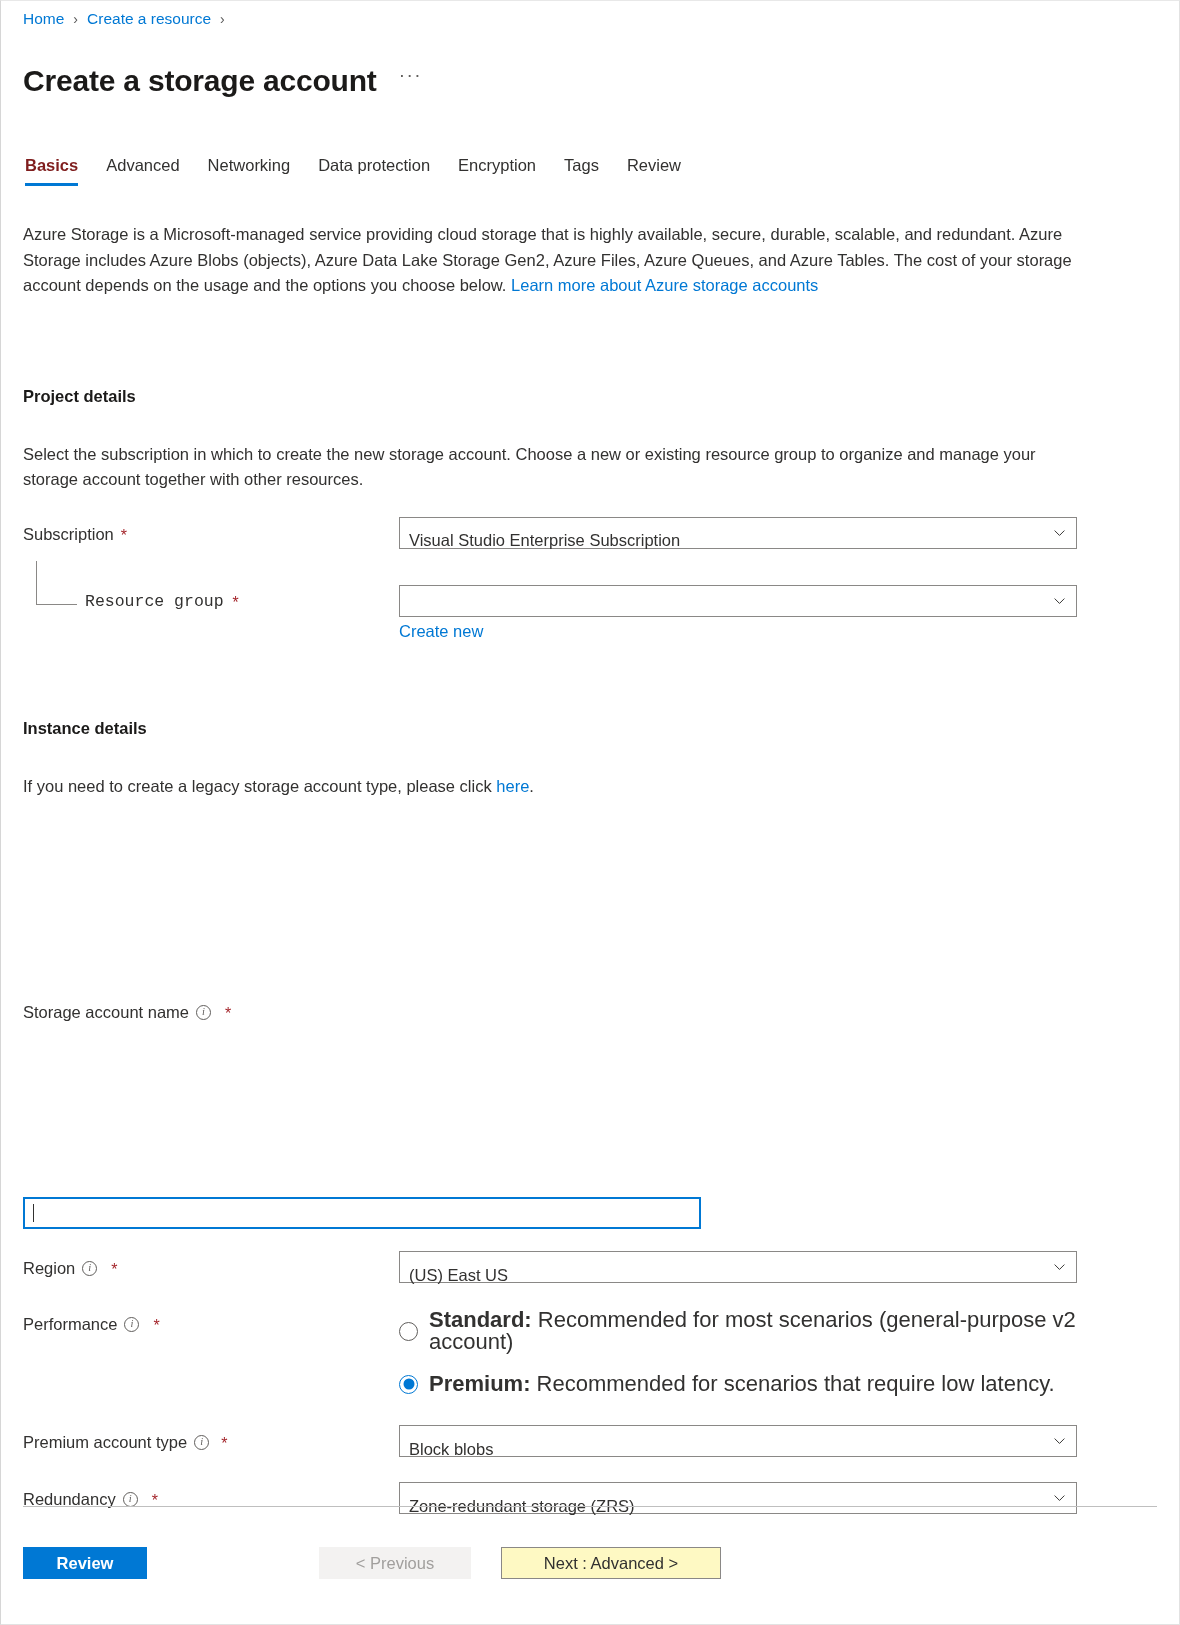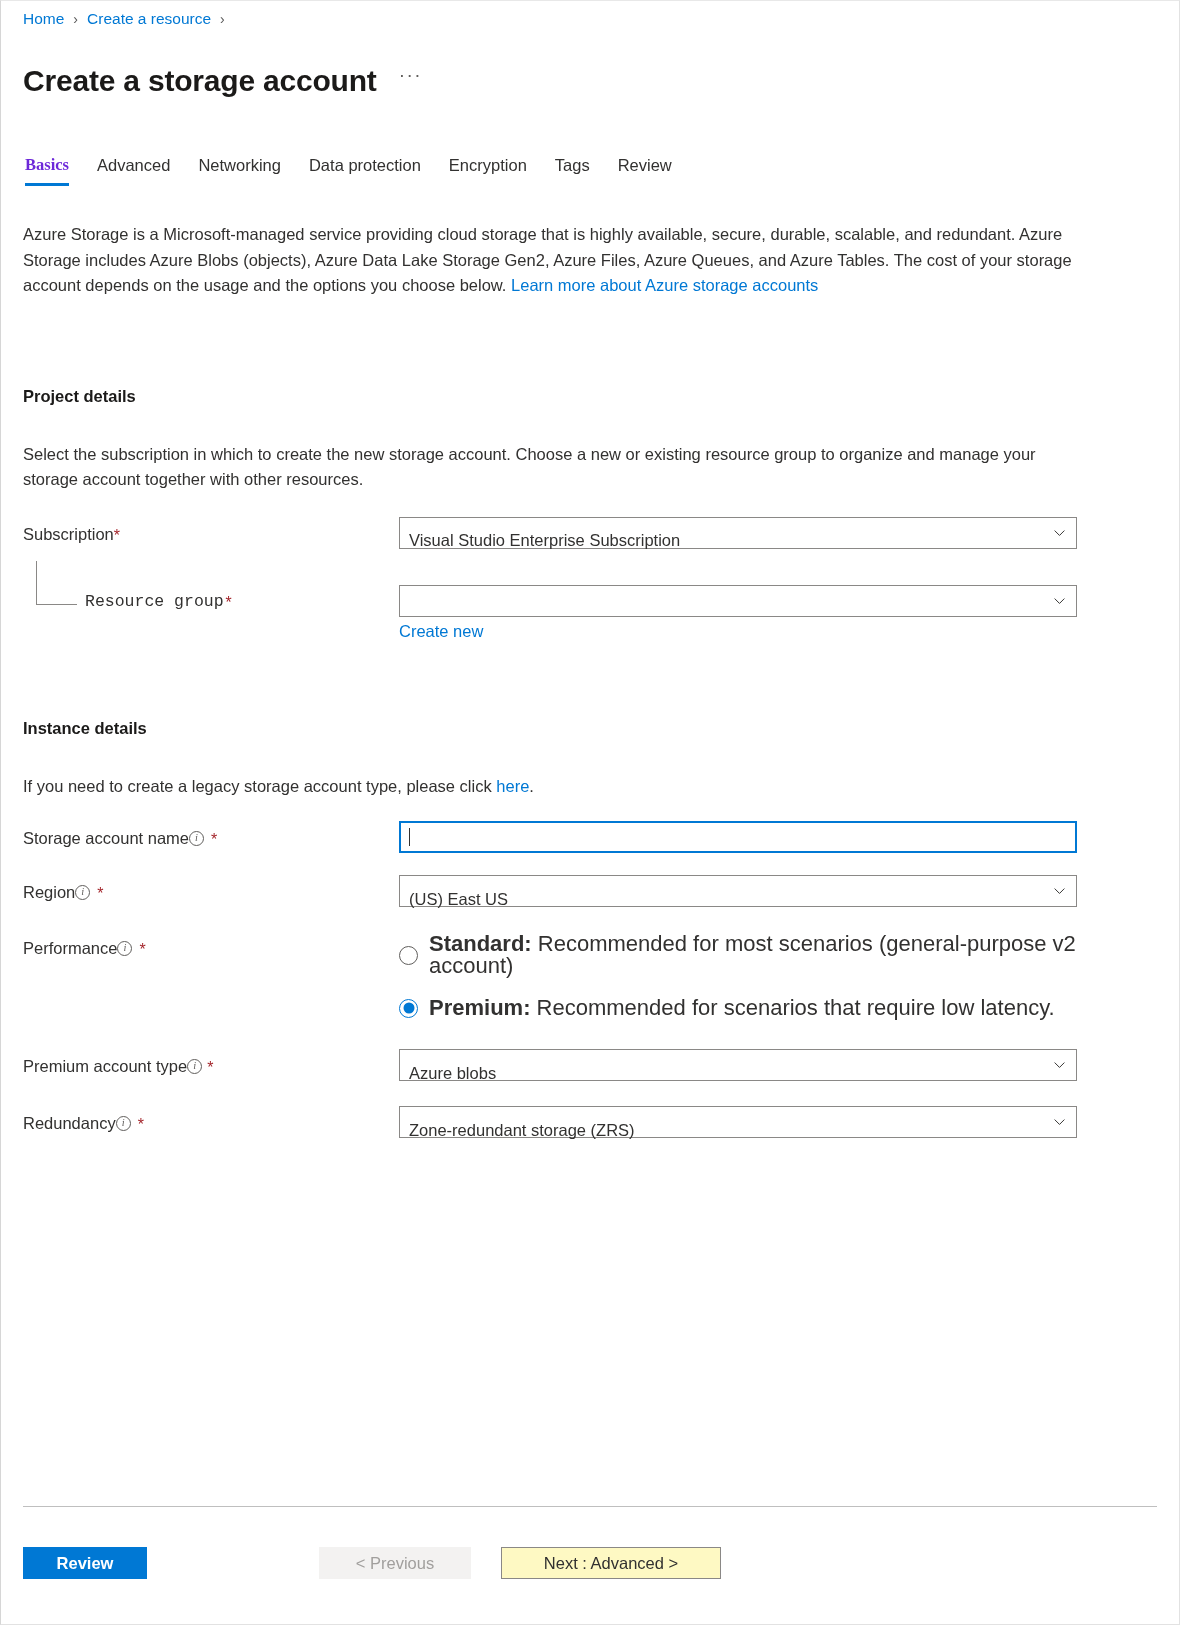--- a/index.html
+++ b/index.html
@@ -87,22 +87,21 @@
     line-height: 22px;
     color: #323130;
     padding: 0 14px 10px 14px;
     cursor: pointer;
     position: relative;
     white-space: nowrap;
   }
   .tab:first-child { padding-left: 2px; }
   .tab.active {
     font-weight: 700;
-    color: #6d28d9;
-    font-family: Liberation Serif, serif;
+    color: #7f1d1d;
   }
   .tab.active::after {
     content: "";
     position: absolute;
     left: 2px;
     right: 14px;
     bottom: 0;
     height: 3px;
     background: #0078d4;
   }
@@ -146,20 +145,21 @@
     display: flex;
     align-items: flex-start;
     margin-top: 24px;
     position: relative;
   }
   .label-cell {
     width: 376px;
     flex: 0 0 376px;
     display: flex;
     align-items: center;
+    gap: 7px;
     font-size: 16.5px;
     line-height: 22px;
     color: #323130;
     padding-top: 6px;
     box-sizing: border-box;
   }
   .label-cell.indented {
     padding-left: 62px;
     font-family: Liberation Mono, monospace;
   }
@@ -416,21 +416,21 @@
               <path d="M2 5l6 6 6-6" fill="none" stroke="#323130" stroke-width="1.2"></path>
             </svg>
         </div>
         <span class="create-new">Create new</span>
       </div>
     </div>
 
     <div class="section-title" style="margin-top:78px;">Instance details</div>
     <p class="section-desc"><span>If you need to create a legacy storage account type, please click </span><span class="inline-link">here</span><span>.</span></p>
 
-    <div class="form-row" style="margin-top:22px;">
+    <div class="form-row" style="margin-top:22px;flex-direction:column;">
       <div class="label-cell">
         <span>Storage account name</span>
         <span class="info-icon">i</span>
         <span class="req" style="margin-left:7px;">*</span>
       </div>
       <div class="field-cell">
         <div class="text-box focused">
           <span class="caret"></span>
         </div>
       </div>
@@ -471,21 +471,21 @@
     </div>
 
     <div class="form-row" style="margin-top:30px;">
       <div class="label-cell">
         <span>Premium account type</span>
         <span class="info-icon">i</span>
         <span class="req" style="margin-left:5px;">*</span>
       </div>
       <div class="field-cell">
         <div class="select-box">
-          <span>Azure blobs</span>
+          <span>Block blobs</span>
           <svg class="chev" viewBox="0 0 16 16">
               <path d="M2 5l6 6 6-6" fill="none" stroke="#323130" stroke-width="1.2"></path>
             </svg>
         </div>
       </div>
     </div>
 
     <div class="form-row" style="margin-top:25px;">
       <div class="label-cell">
         <span>Redundancy</span>

